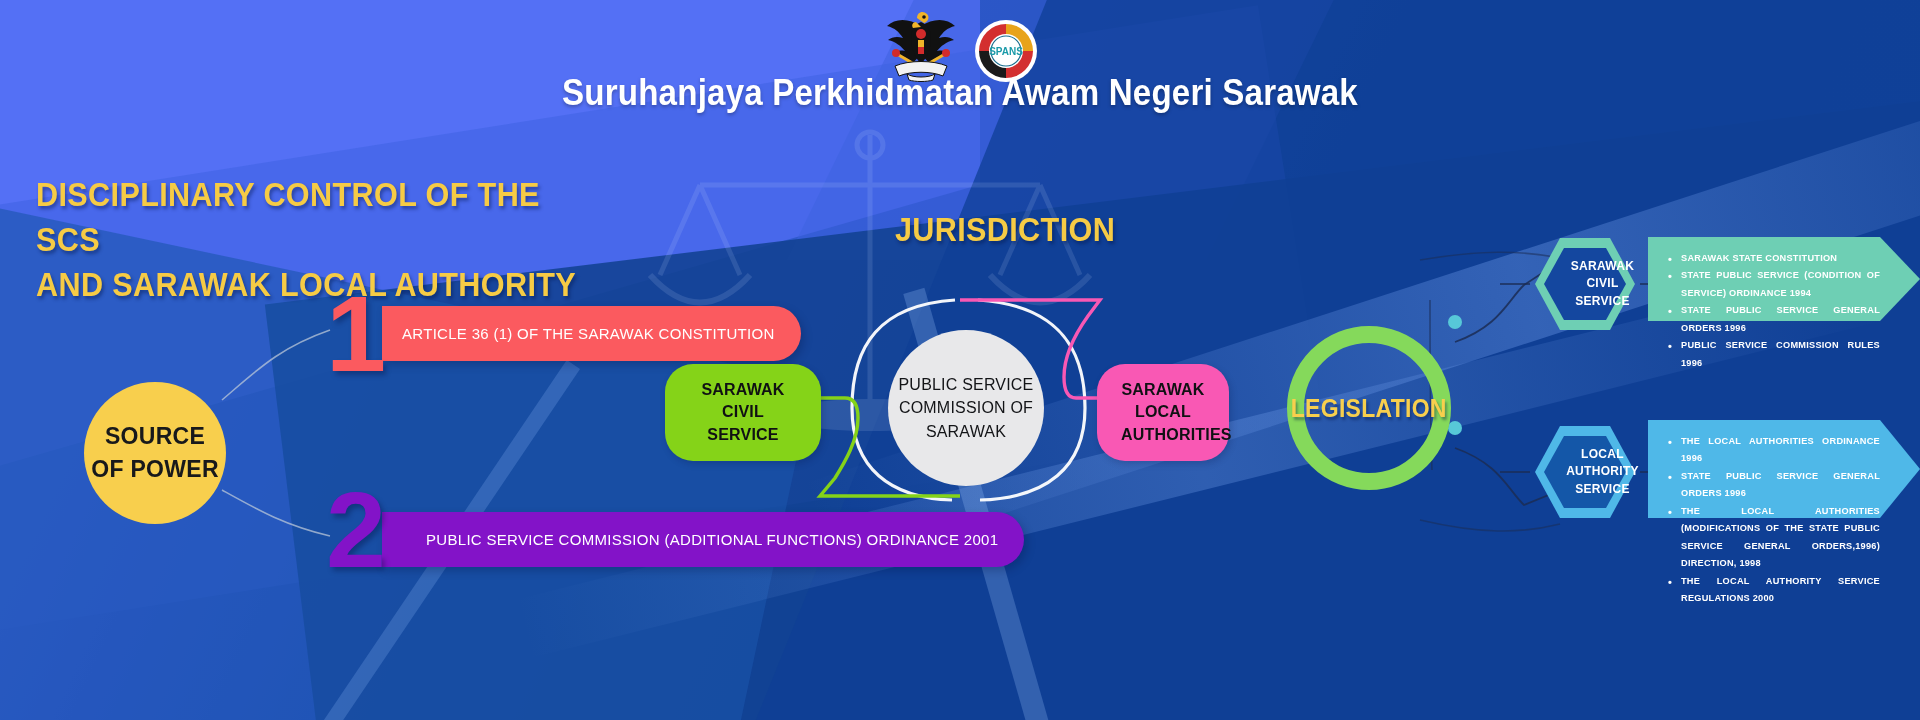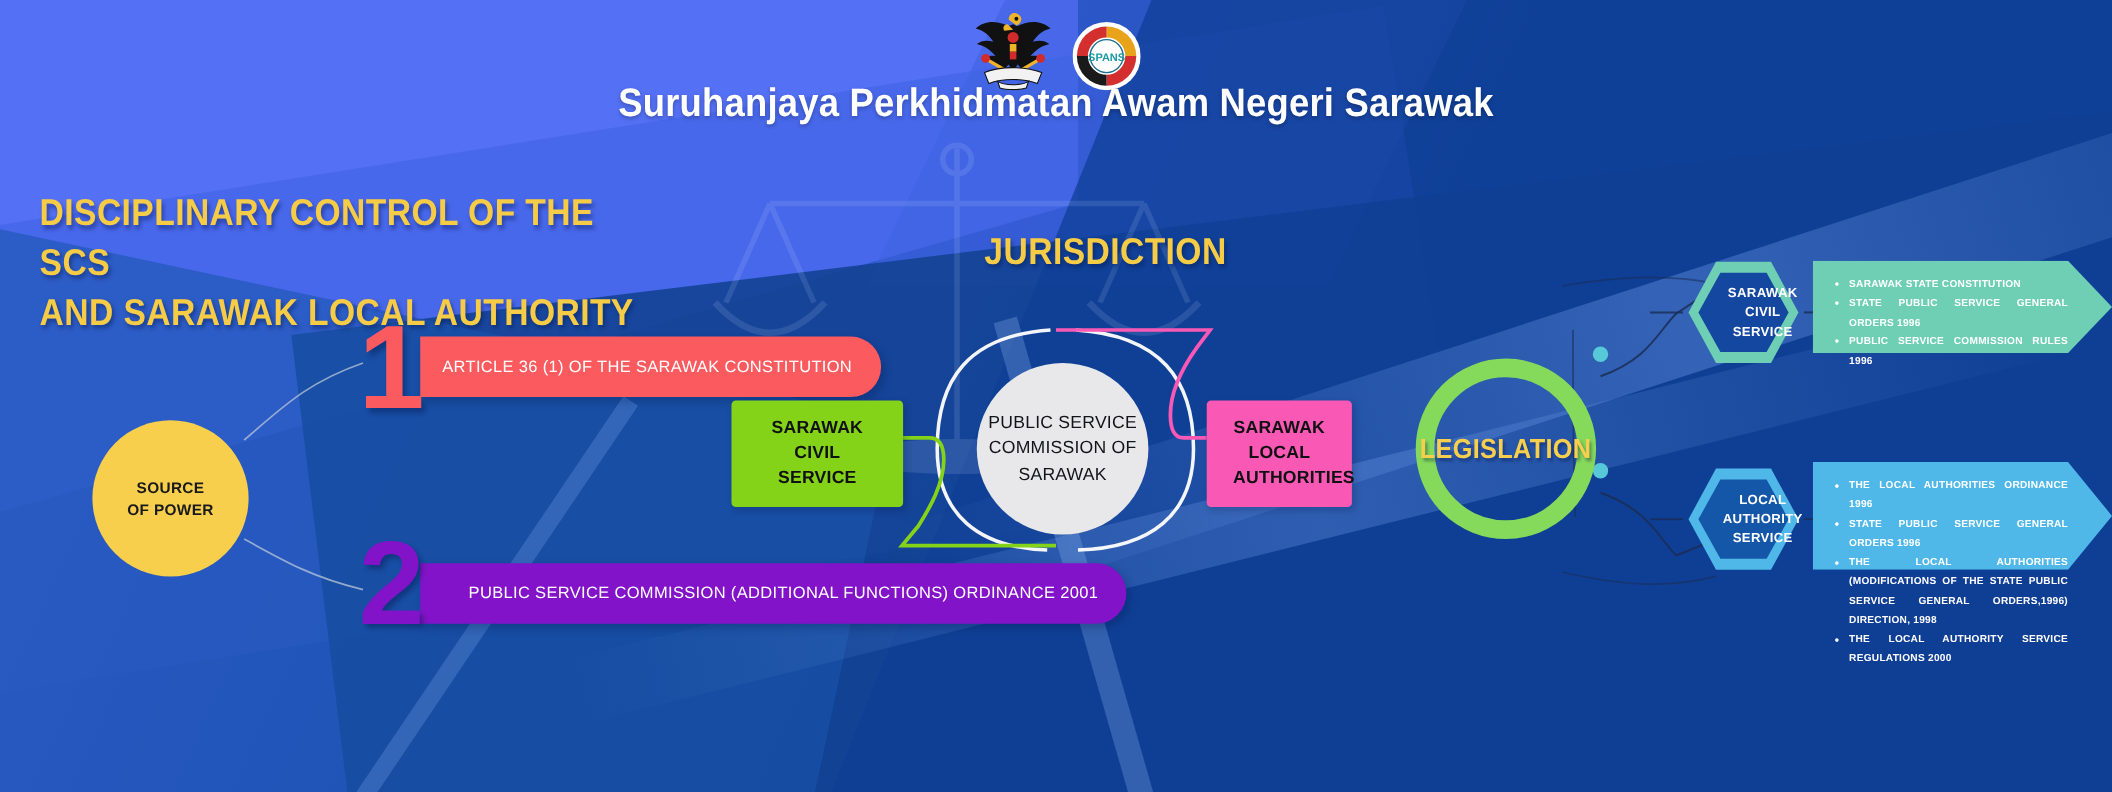--- a/index.html
+++ b/index.html
@@ -104,21 +104,21 @@
     text-shadow:2px 3px 4px rgba(0,20,70,.45);
     transform:scaleX(.9); transform-origin:center top;
   }
 
   
   #source-circle {
     position:absolute; left:84px; top:382px;
     width:142px; height:142px; border-radius:50%;
     background:#f8cf4d;
     display:flex; flex-direction:column; align-items:center; justify-content:center;
-    color:#18191b; font-weight:bold; font-size:14px; line-height:1.45;
+    color:#18191b; font-weight:bold; font-size:23px; line-height:1.45;
     text-align:center; letter-spacing:.3px;
   }
 
   
   .num-row { position:absolute; display:flex; align-items:center; }
   #num-row-1 { left:326px; top:306px; }
   #num-row-2 { left:326px; top:492px; }
   .num-glyph {
     position:absolute; left:0; top:50%; transform:translateY(-50%);
     font-size:108px; font-weight:bold; line-height:1;
@@ -143,21 +143,21 @@
   #psc-circle {
     position:absolute; left:888px; top:330px;
     width:156px; height:156px; border-radius:50%;
     background:#e8e8ea;
     display:flex; align-items:center; justify-content:center;
     color:#131417; font-size:16px; line-height:1.45; text-align:center;
     letter-spacing:.2px; z-index:3;
   }
   .pill-flat {
     position:absolute; padding:15px 24px;
-    border-radius:4px; color:#101113;
+    border-radius:28px; color:#101113;
     font-size:16px; font-weight:bold; line-height:1.4;
     text-align:center; letter-spacing:.2px; z-index:3;
     box-shadow:2px 3px 7px rgba(0,15,60,.2);
   }
   #pill-scs { left:665px; top:364px; width:156px; background:#85d318; }
   #pill-sla { left:1097px; top:364px; width:132px; background:#f958b4; }
 
   
   #legislation-ring {
     position:absolute; left:1287px; top:326px;
@@ -372,20 +372,21 @@
       <span>SERVICE</span>
     </span>
   </div>
 
   <div class="arrow-box" id="arrow-civil">
     <svg viewBox="0 0 272 84" width="272" height="84" preserveAspectRatio="none">
       <polygon points="0,0 232,0 272,42 232,84 0,84" fill="#6ecfb4"></polygon>
     </svg>
     <ul class="arrow-list">
       <li>SARAWAK STATE CONSTITUTION</li>
+      <li>STATE PUBLIC SERVICE (CONDITION OF SERVICE) ORDINANCE 1994</li>
       <li>STATE PUBLIC SERVICE GENERAL ORDERS 1996</li>
       <li>PUBLIC SERVICE COMMISSION RULES 1996</li>
     </ul>
   </div>
 
   <div class="arrow-box" id="arrow-local">
     <svg viewBox="0 0 272 98" width="272" height="98" preserveAspectRatio="none">
       <polygon points="0,0 232,0 272,49 232,98 0,98" fill="#4fb8e8"></polygon>
     </svg>
     <ul class="arrow-list">

